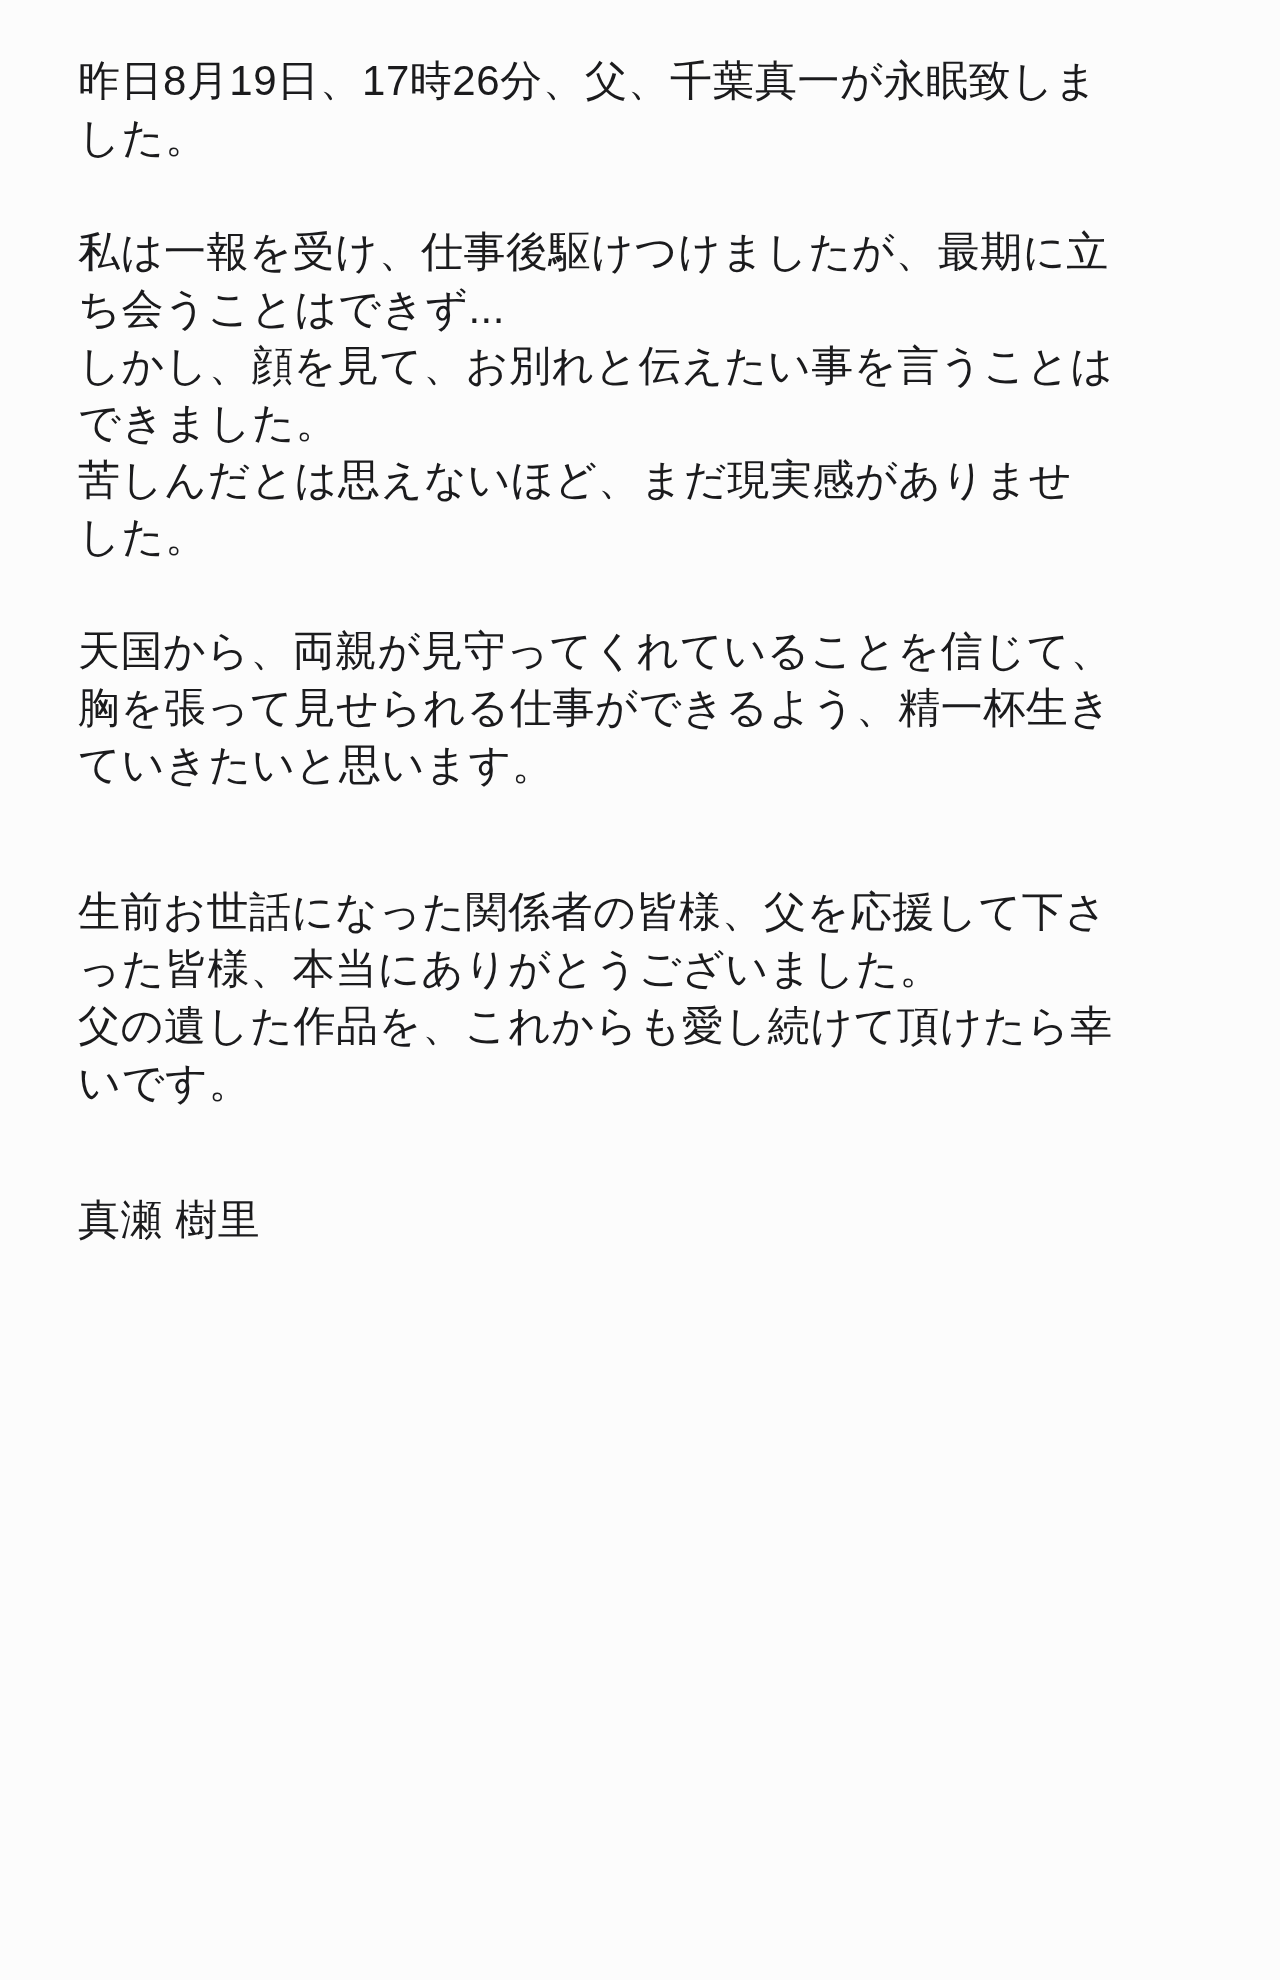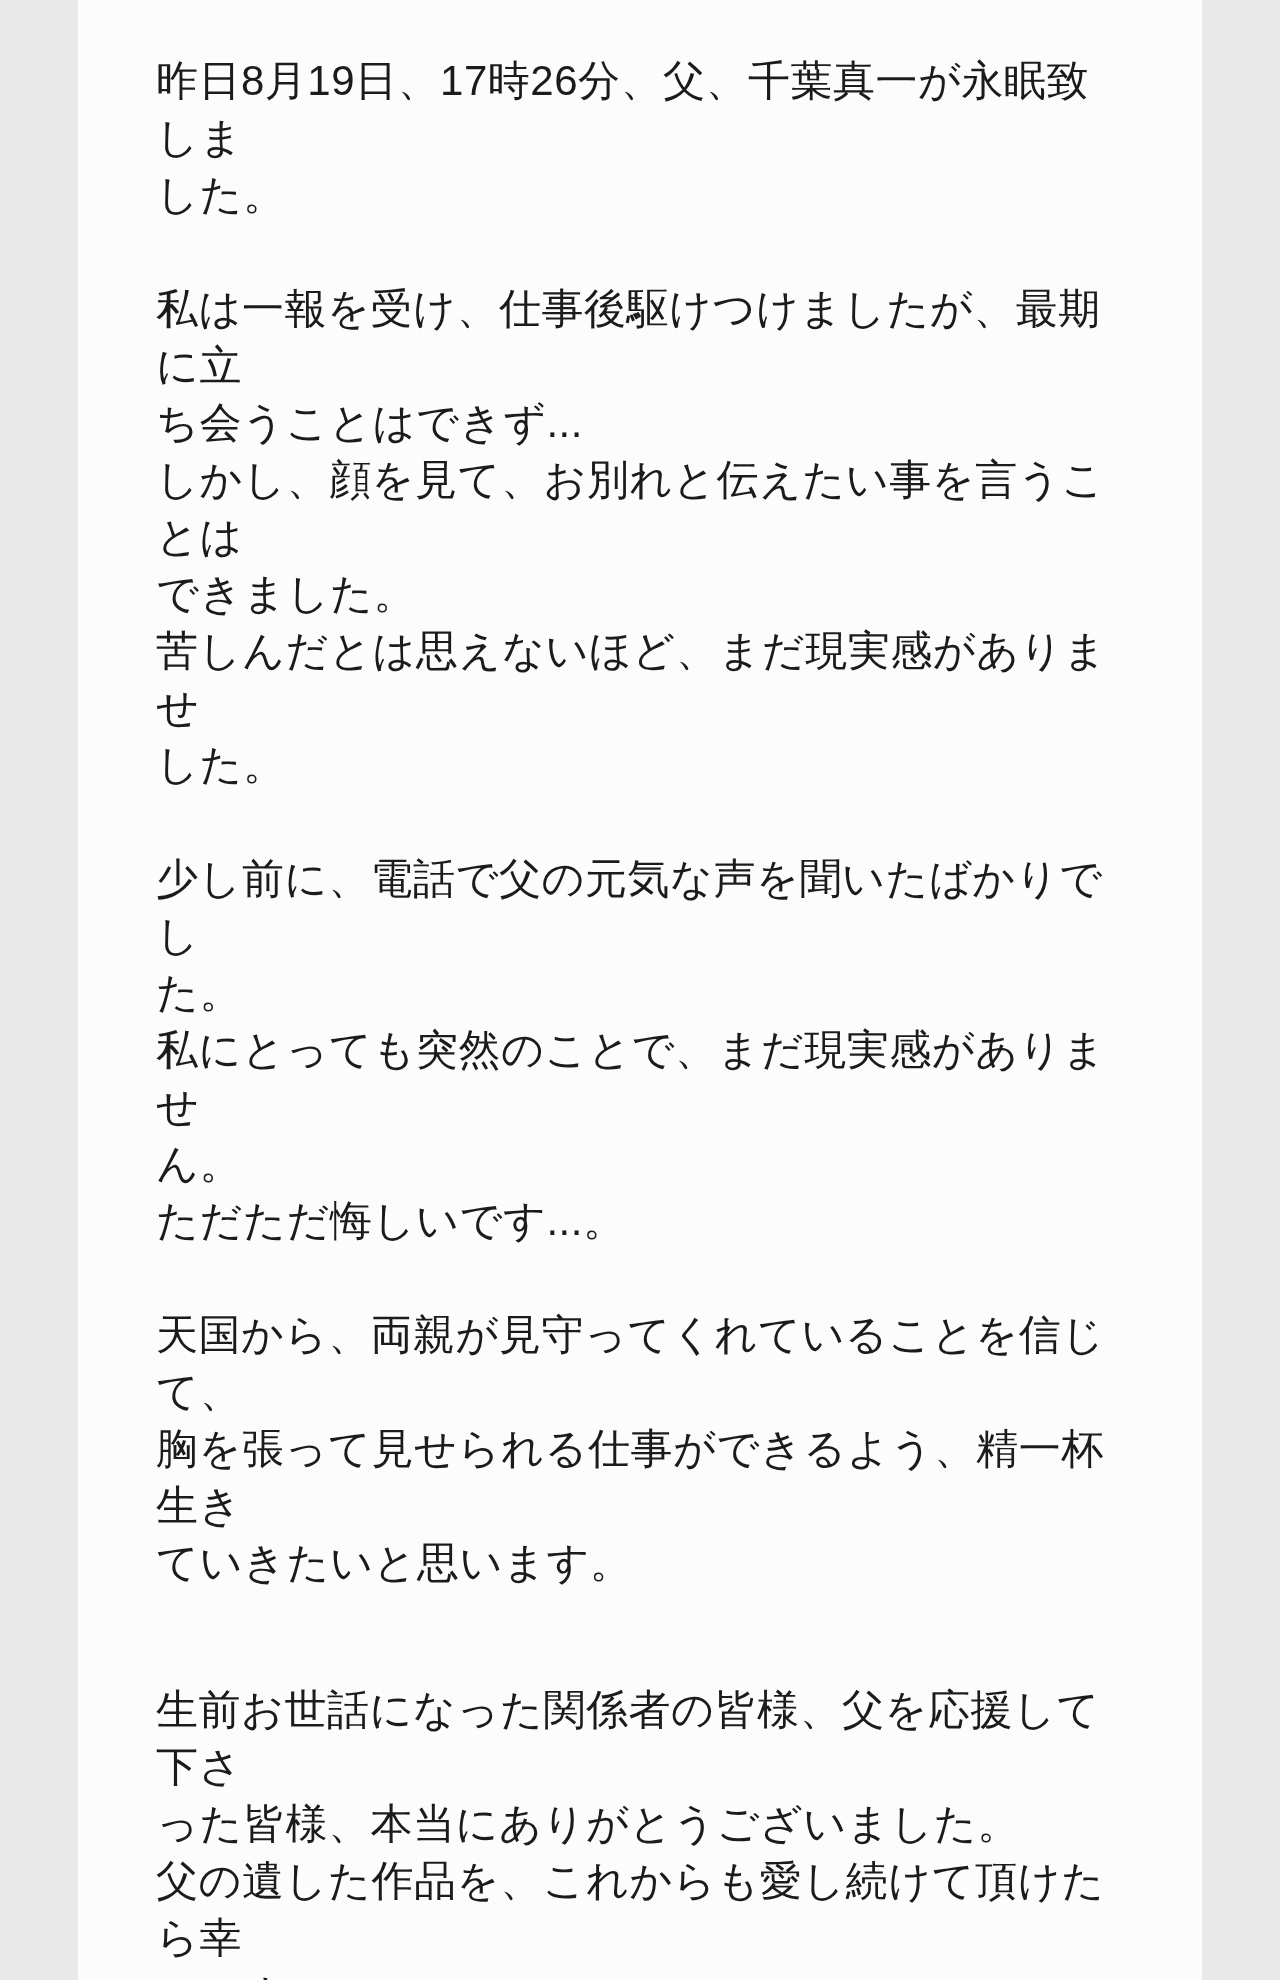--- a/index.html
+++ b/index.html
@@ -2,21 +2,21 @@
 <html lang="ja"><head>
 <meta charset="utf-8">
 <style>
   html, body {
     margin: 0;
     padding: 0;
     background: #e9e9e9;
   }
   .page {
     position: relative;
-    width: 1124px;
+    width: 1280px;
     height: 1980px;
     margin: 0 auto;
     background: #fcfcfc;
     color: #1b1b1d;
     font-family: "Liberation Sans", "DejaVu Sans", sans-serif;
     box-sizing: border-box;
     padding: 52px 74px 0 78px;
     overflow: hidden;
   }
   .statement p {
@@ -25,21 +25,21 @@
     font-weight: 400;
     margin: 0 0 57px 0;
     white-space: pre-line;
     letter-spacing: 0.5px;
     text-align: left;
   }
   .statement p.gap-before-thanks {
     margin-bottom: 90px;
   }
   .statement p.gap-before-signature {
-    margin-bottom: 62px;
+    margin-bottom: 80px;
   }
   .signature {
     font-size: 42px;
     line-height: 57px;
     letter-spacing: 0.5px;
     white-space: pre-line;
     margin: 0;
   }
 </style>
 </head>
@@ -48,25 +48,20 @@
 <div class="page">
   <div class="statement">
     <p>昨日8月19日、17時26分、父、千葉真一が永眠致しま
 した。</p>
     <p>私は一報を受け、仕事後駆けつけましたが、最期に立
 ち会うことはできず...
 しかし、顔を見て、お別れと伝えたい事を言うことは
 できました。
 苦しんだとは思えないほど、まだ現実感がありませ
 した。</p>
-    <p>少し前に、電話で父の元気な声を聞いたばかりでし
-た。
-私にとっても突然のことで、まだ現実感がありませ
-ん。
-ただただ悔しいです...。</p>
     <p class="gap-before-thanks">天国から、両親が見守ってくれていることを信じて、
 胸を張って見せられる仕事ができるよう、精一杯生き
 ていきたいと思います。</p>
     <p class="gap-before-signature">生前お世話になった関係者の皆様、父を応援して下さ
 った皆様、本当にありがとうございました。
 父の遺した作品を、これからも愛し続けて頂けたら幸
 いです。</p>
     <p class="signature">真瀬 樹里</p>
   </div>
 </div>

